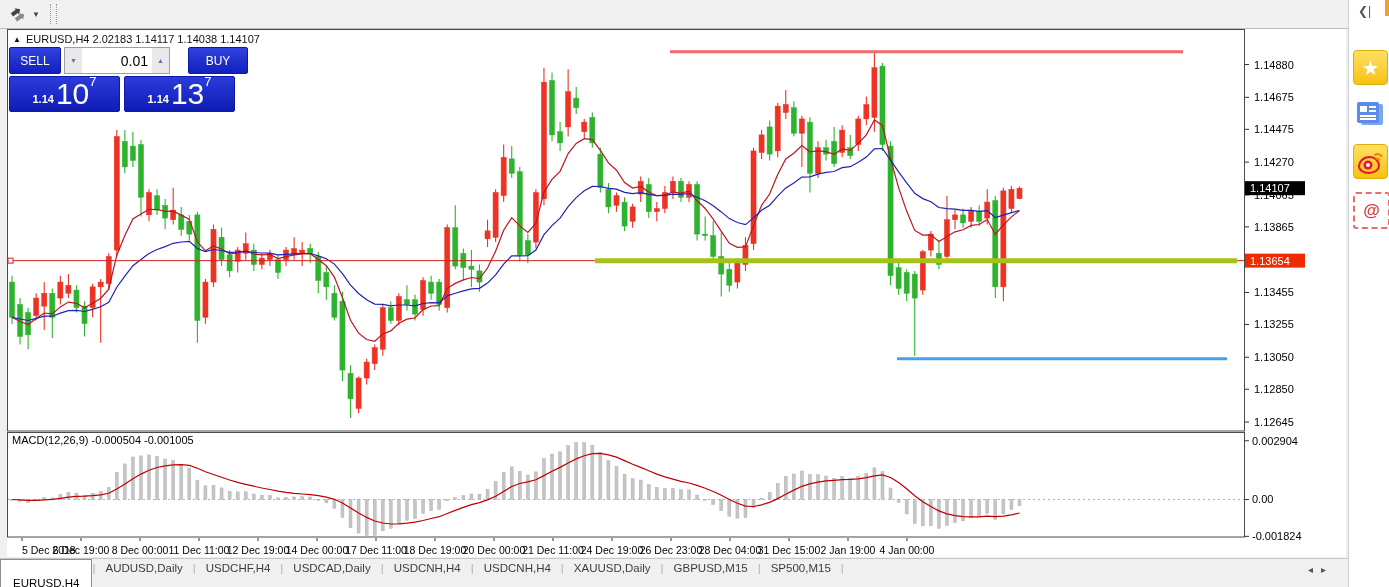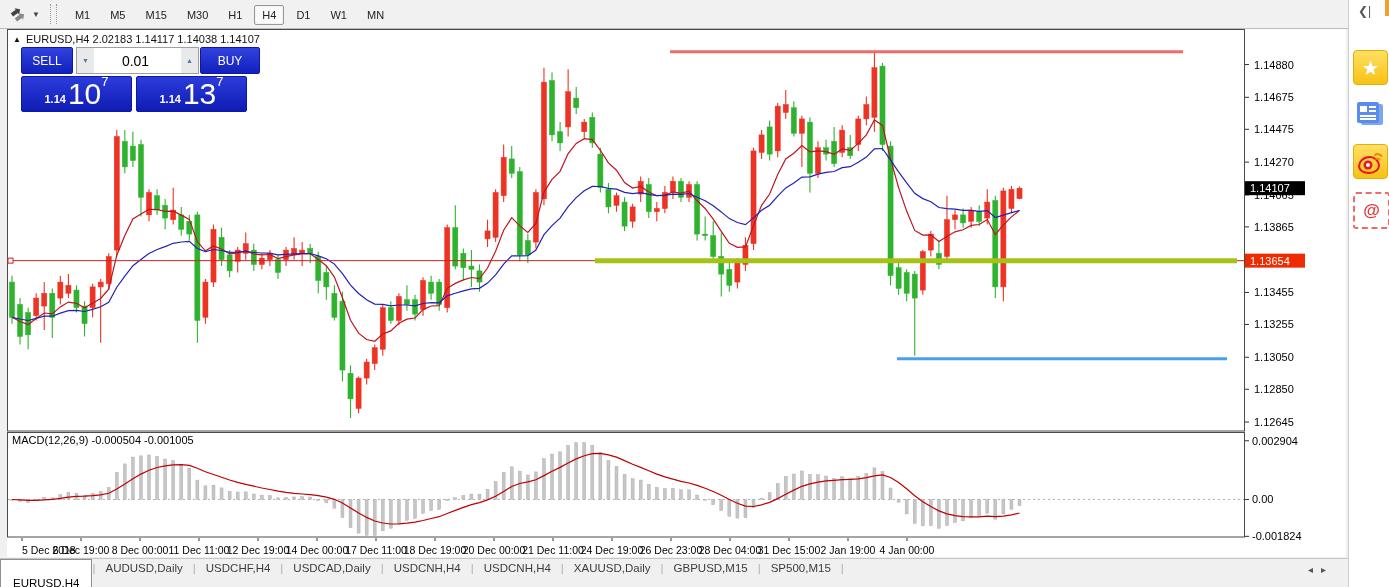--- a/index.html
+++ b/index.html
@@ -15,29 +15,29 @@
           border-radius:2px;cursor:pointer;user-select:none;}
   .tf-btn.active{background:#fbfbfb;border:1px solid #989898;box-shadow:inset 0 0 2px #ddd;}
 
   
   #chartwin{position:absolute;left:7px;top:29px;width:1339px;height:528px;background:#ffffff;}
   #chart-svg{position:absolute;left:0;top:0;}
   #chart-header{position:absolute;left:6px;top:4px;font-size:11px;color:#111;display:flex;align-items:center;}
   #chart-header .tri{font-size:8px;margin-right:5px;color:#111;cursor:pointer;}
 
   
-  #trade-panel{position:absolute;left:14px;top:18px;width:239px;}
+  #trade-panel{position:absolute;left:2px;top:18px;width:239px;}
   .tp-row1{display:flex;height:27px;}
   .btn-blue{background:linear-gradient(#3042df,#1220bd);color:#fff;border:1px solid #0d18a8;
             border-radius:2px;font-size:12px;font-family:"Liberation Sans",sans-serif;cursor:pointer;}
   #sell-btn{width:52px;}
-  #buy-btn{width:60px;margin-left:1px;}
+  #buy-btn{width:60px;margin-left:18px;}
   .spin{flex:1;display:flex;margin-left:3px;border:1px solid #9aa0a8;background:#fff;}
   .spin-btn{width:17px;background:#e9e9e9;border:none;color:#5577aa;font-size:7px;cursor:pointer;padding:0;}
-  .vol{flex:1;font-size:14px;color:#000;text-align:center;padding:5px 4px 0 0;background:#fff;cursor:text;}
+  .vol{flex:1;font-size:14px;color:#000;text-align:right;padding:5px 4px 0 0;background:#fff;cursor:text;}
   .tp-row2{display:flex;height:36px;margin-top:2px;}
   .price-box{width:109px;background:linear-gradient(#2c3cdb,#0f1cb4);border:1px solid #0d18a8;border-radius:2px;
              color:#fff;display:flex;align-items:flex-end;justify-content:center;padding-bottom:2px;cursor:pointer;}
   .price-box+.price-box{margin-left:4px;}
   .pb-prefix{font-size:11px;font-weight:bold;margin-right:2px;line-height:20px;}
   .pb-main{font-size:30px;line-height:30px;}
   .pb-sup{font-size:13px;line-height:30px;vertical-align:top;position:relative;top:-12px;}
 
   
   #tabbar{position:absolute;left:0;top:558px;width:1348px;height:22px;background:#f0f0f0;
@@ -67,21 +67,20 @@
 
   <div id="toolbar">
     <span class="tool-icon">
       <svg width="20" height="16" viewBox="0 0 20 16">
         <path d="M3 4 L9 4 L9 2 L13 6 L9 10 L9 8 L3 8 Z" fill="#444" transform="rotate(-35 8 6)"></path>
         <path d="M7 9 L13 9 L13 7 L17 11 L13 15 L13 13 L7 13 Z" fill="#888" transform="rotate(-35 12 11)"></path>
       </svg>
     </span>
     <span class="caret">▼</span>
     <span class="grip"></span>
-    <div id="tf-buttons"><span class="tf-btn">M1</span><span class="tf-btn">M5</span><span class="tf-btn">M15</span><span class="tf-btn">M30</span><span class="tf-btn">H1</span><span class="tf-btn active">H4</span><span class="tf-btn">D1</span><span class="tf-btn">W1</span><span class="tf-btn">MN</span></div>
   </div>
 
   <div id="chartwin">
     <svg id="chart-svg" width="1339" height="528">
         <rect x="0.5" y="0.5" width="1237" height="401.5" fill="#fff" stroke="#4a4a4a" stroke-width="1"></rect>
         <rect x="0.5" y="403.5" width="1237" height="104.5" fill="#fff" stroke="#4a4a4a" stroke-width="1"></rect>
         <defs>
           <clipPath id="clipP">
             <rect x="1" y="1" width="1236" height="400.5"></rect>
           </clipPath>

